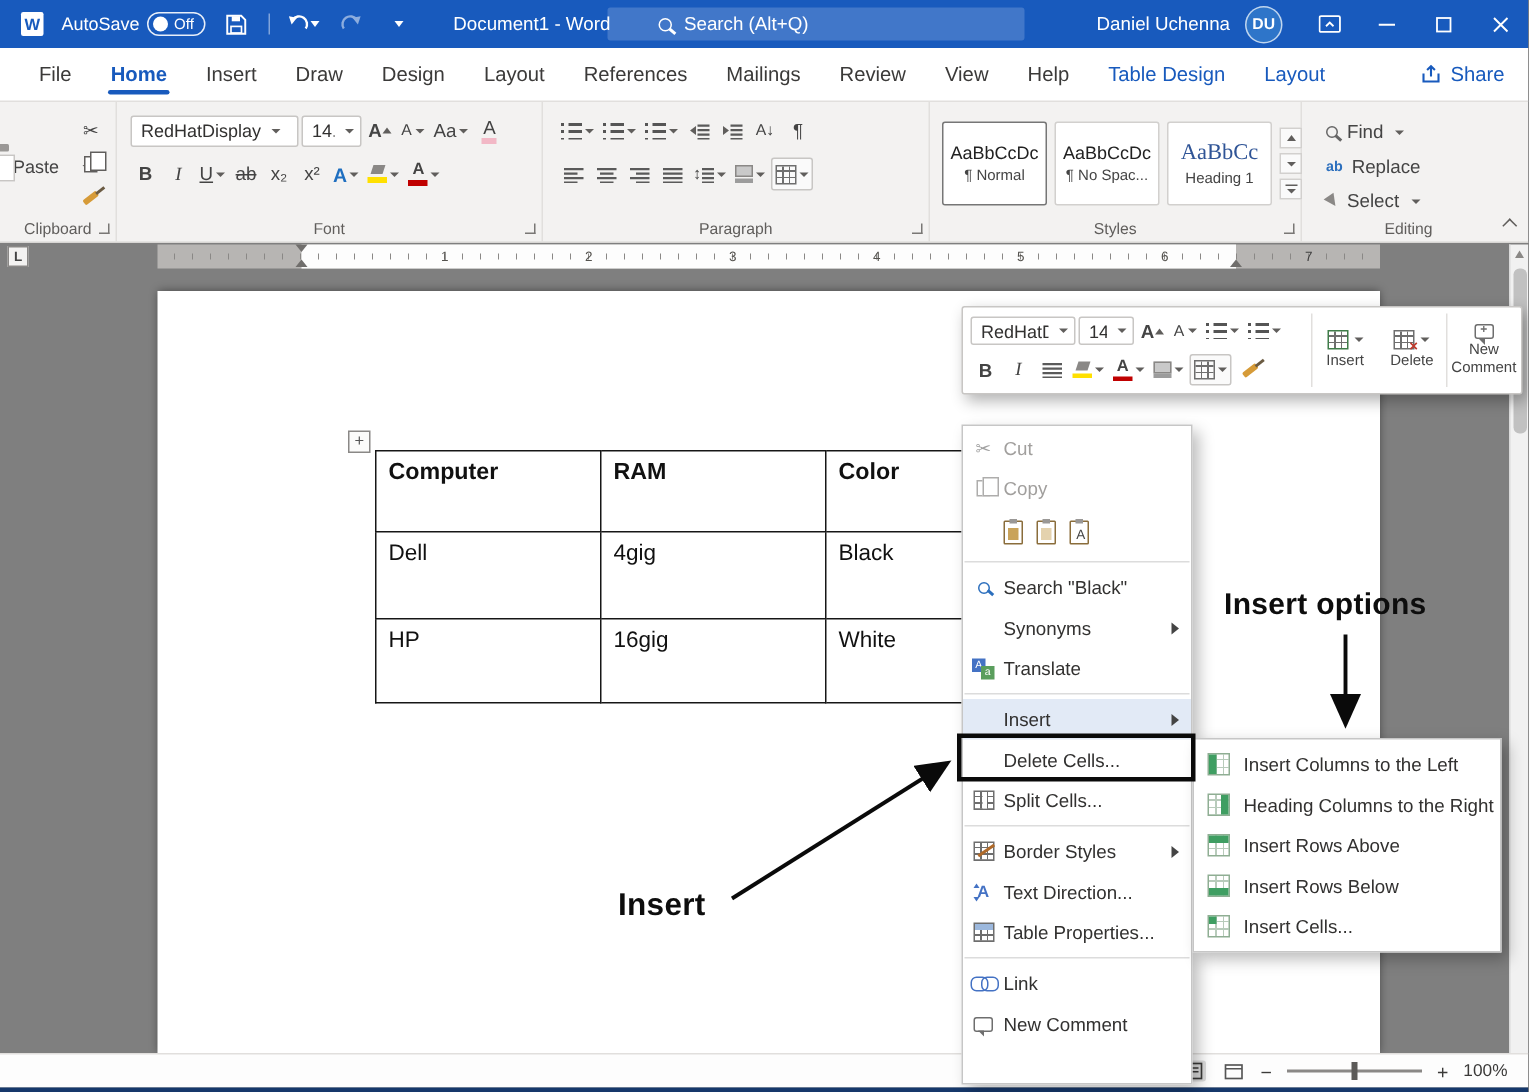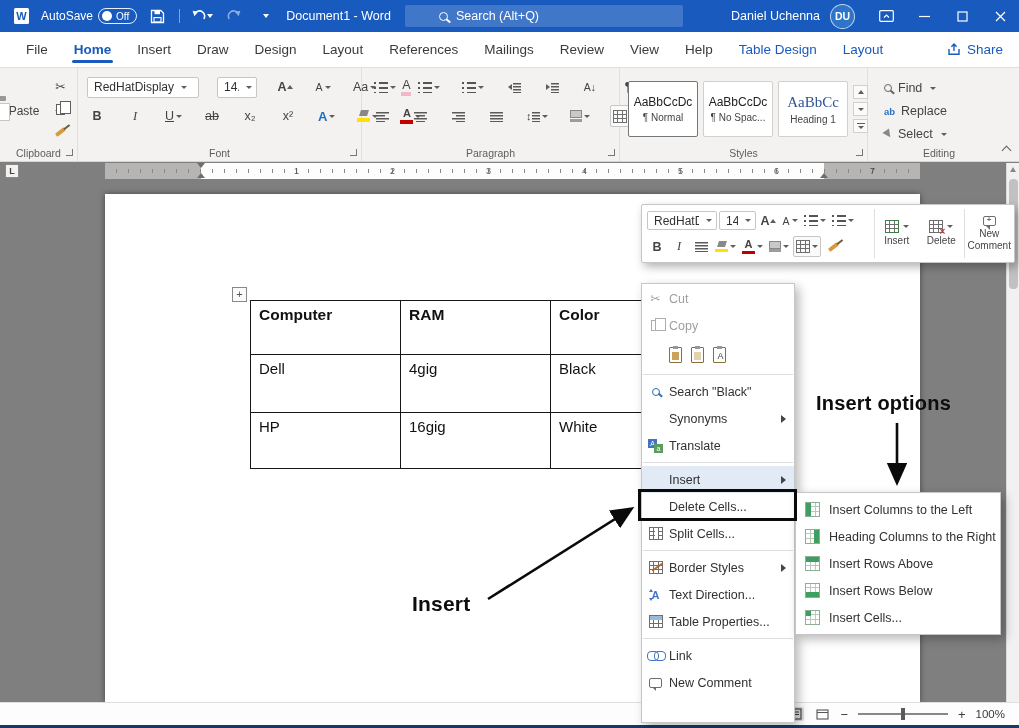--- a/index.html
+++ b/index.html
@@ -7,21 +7,21 @@
 .app{position:relative;width:1019px;height:728px;overflow:hidden;background:#7f7f7f;font-family:"Liberation Sans","DejaVu Sans",sans-serif;color:#323130}
 svg{display:block}
 
 .titlebar{position:absolute;left:0;top:0;right:0;height:32px;background:#185abd;display:flex;align-items:center;color:#fff;z-index:6}
 .tbl{display:flex;align-items:center;gap:8px;padding-left:9px}
 .qat{width:24px;height:24px;display:flex;align-items:center;justify-content:center;border-radius:2px}
 .autosave{display:flex;align-items:center;gap:5px;font-size:12px}
 .pill{display:flex;align-items:center;gap:4px;border:1px solid rgba(255,255,255,.9);border-radius:9px;height:16px;padding:2px 7px 2px 3px;font-size:10px;color:#fff}
 .knob{width:10px;height:10px;border-radius:50%;background:#fff}
 .tsep{width:1px;height:14px;background:rgba(255,255,255,.45);margin:0 2px}
-.doc-title{font-size:12.5px;white-space:nowrap}
+.doc-title{font-size:12.5px;margin-left:16px;white-space:nowrap}
 .dim{opacity:.5}
 .carw{width:0;height:0;border-left:3px solid transparent;border-right:3px solid transparent;border-top:4px solid #fff;display:inline-block}
 .search{position:absolute;left:405px;top:5px;width:278px;height:22px;border-radius:2px;background:rgba(255,255,255,.18);display:flex;align-items:center;padding-left:34px;gap:8px;font-size:12.5px;color:#fff}
 .mag{width:9px;height:9px;border:1.5px solid #fff;border-radius:50%;position:relative;flex:none}
 .mag::after{content:"";position:absolute;width:5px;height:1.5px;background:#fff;right:-4px;bottom:-2px;transform:rotate(40deg)}
 .tbr{position:absolute;right:0;top:0;height:32px;display:flex;align-items:center}
 .uname{font-size:12.5px;margin-right:10px}
 .avatar{width:25px;height:25px;border-radius:50%;background:#2e75c9;border:1px solid rgba(255,255,255,.7);display:flex;align-items:center;justify-content:center;font-size:10.5px;font-weight:bold;margin-right:12px}
 .winbtn{width:38px;height:32px;display:flex;align-items:center;justify-content:center}
 
@@ -29,21 +29,21 @@
 .tab{height:27px;display:flex;align-items:center;padding:0 13px;font-size:13.5px;color:#3b3a39;position:relative}
 .tab.sel{color:#185abd;font-weight:bold}
 .tab.sel::after{content:"";position:absolute;left:11px;right:11px;bottom:0;height:3px;border-radius:2px;background:#185abd}
 .tab.ctxtab{color:#185abd}
 .share{margin-left:auto;margin-right:16px;display:flex;align-items:center;gap:6px;color:#185abd;font-size:13.5px}
 
 .ribbon{position:absolute;left:0;top:68px;right:0;height:94px;background:#f3f2f1;z-index:5;border-bottom:1px solid #d8d6d4}
 .rg{position:absolute;top:0;height:93px;border-right:1px solid #e1dfdd}
 .rlabel{position:absolute;left:0;right:0;bottom:2px;text-align:center;font-size:10.5px;color:#605e5c}
 .lnch{position:absolute;right:4px;bottom:5px;width:7px;height:7px;border-right:1.3px solid #797775;border-bottom:1.3px solid #797775}
-.frow{position:absolute;display:flex;align-items:center;gap:18px}
+.frow{position:absolute;display:flex;align-items:center;gap:2px}
 .sbtn{min-width:20px;height:22px;padding:0 2px;display:inline-flex;align-items:center;justify-content:center;color:#444;font-size:12.5px;border-radius:2px;position:relative}
 .boxed{border:1px solid #c8c6c4;background:#fafafa}
 .car{display:inline-block;width:0;height:0;border-left:3px solid transparent;border-right:3px solid transparent;border-top:3.5px solid #605e5c;margin-left:2px;flex:none}
 .tri-up{display:inline-block;width:0;height:0;border-left:3px solid transparent;border-right:3px solid transparent;border-bottom:4px solid #605e5c}
 .tri-l{display:inline-block;width:0;height:0;border-top:3.5px solid transparent;border-bottom:3.5px solid transparent;border-right:4.5px solid #605e5c;margin-right:1px}
 .tri-r2{display:inline-block;width:0;height:0;border-top:3.5px solid transparent;border-bottom:3.5px solid transparent;border-left:4.5px solid #605e5c;margin-right:1px}
 .combo{height:21px;background:#fff;border:1px solid #c8c6c4;border-radius:2px;display:flex;align-items:center;padding:0 4px 0 6px;font-size:12px;gap:5px;color:#323130}
 .combo .cval{overflow:hidden;white-space:nowrap}
 .pastebtn{position:absolute;left:7px;top:8px;width:40px;height:70px;display:flex;align-items:center;justify-content:center;gap:14px;font-size:12px;color:#444}
 .clipbig{width:20px;height:26px;border:1.5px solid #8a6d3b;border-radius:2px;background:#f6efdf;position:relative}

